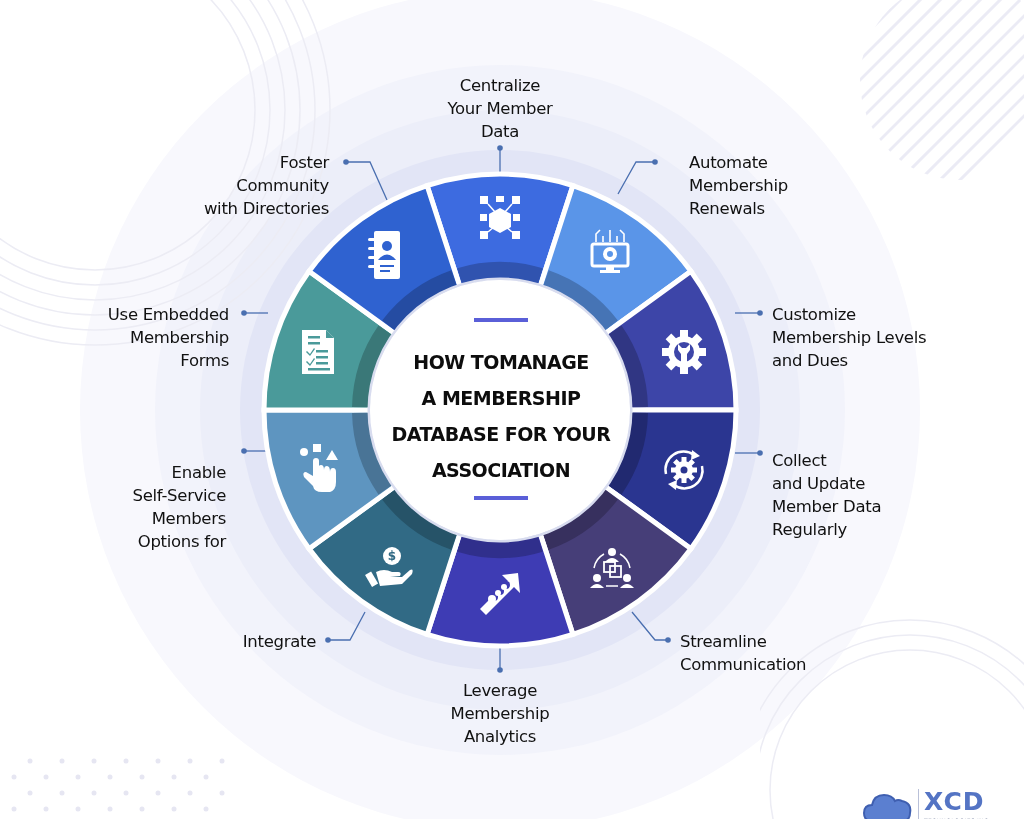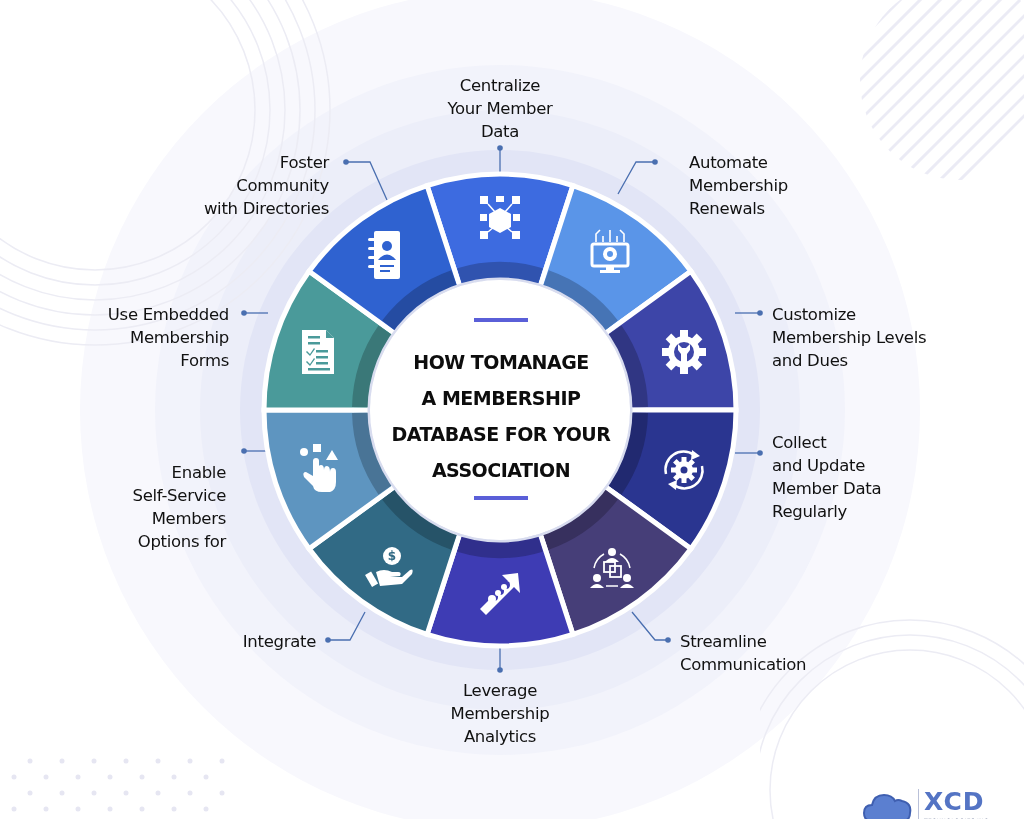--- a/index.html
+++ b/index.html
@@ -322,21 +322,21 @@
 <div class="label left-align" style="left:648px; top:151px; width:200px;margin-left:41px;">
   <span>Automate</span>
   <span>Membership</span>
   <span>Renewals</span>
 </div>
 <div class="label left-align" style="left:772px; top:303px; width:240px;">
   <span>Customize</span>
   <span>Membership Levels</span>
   <span>and Dues</span>
 </div>
-<div class="label left-align" style="left:772px; top:431px; width:240px;">
+<div class="label left-align" style="left:772px; top:449px; width:240px;">
   <span>Collect</span>
   <span>and Update</span>
   <span>Member Data</span>
   <span>Regularly</span>
 </div>
 <div class="label left-align" style="left:680px; top:630px; width:240px;">
   <span>Streamline</span>
   <span>Communication</span>
 </div>
 <div class="label center-align" style="left:405px; top:679px; width:190px;">

